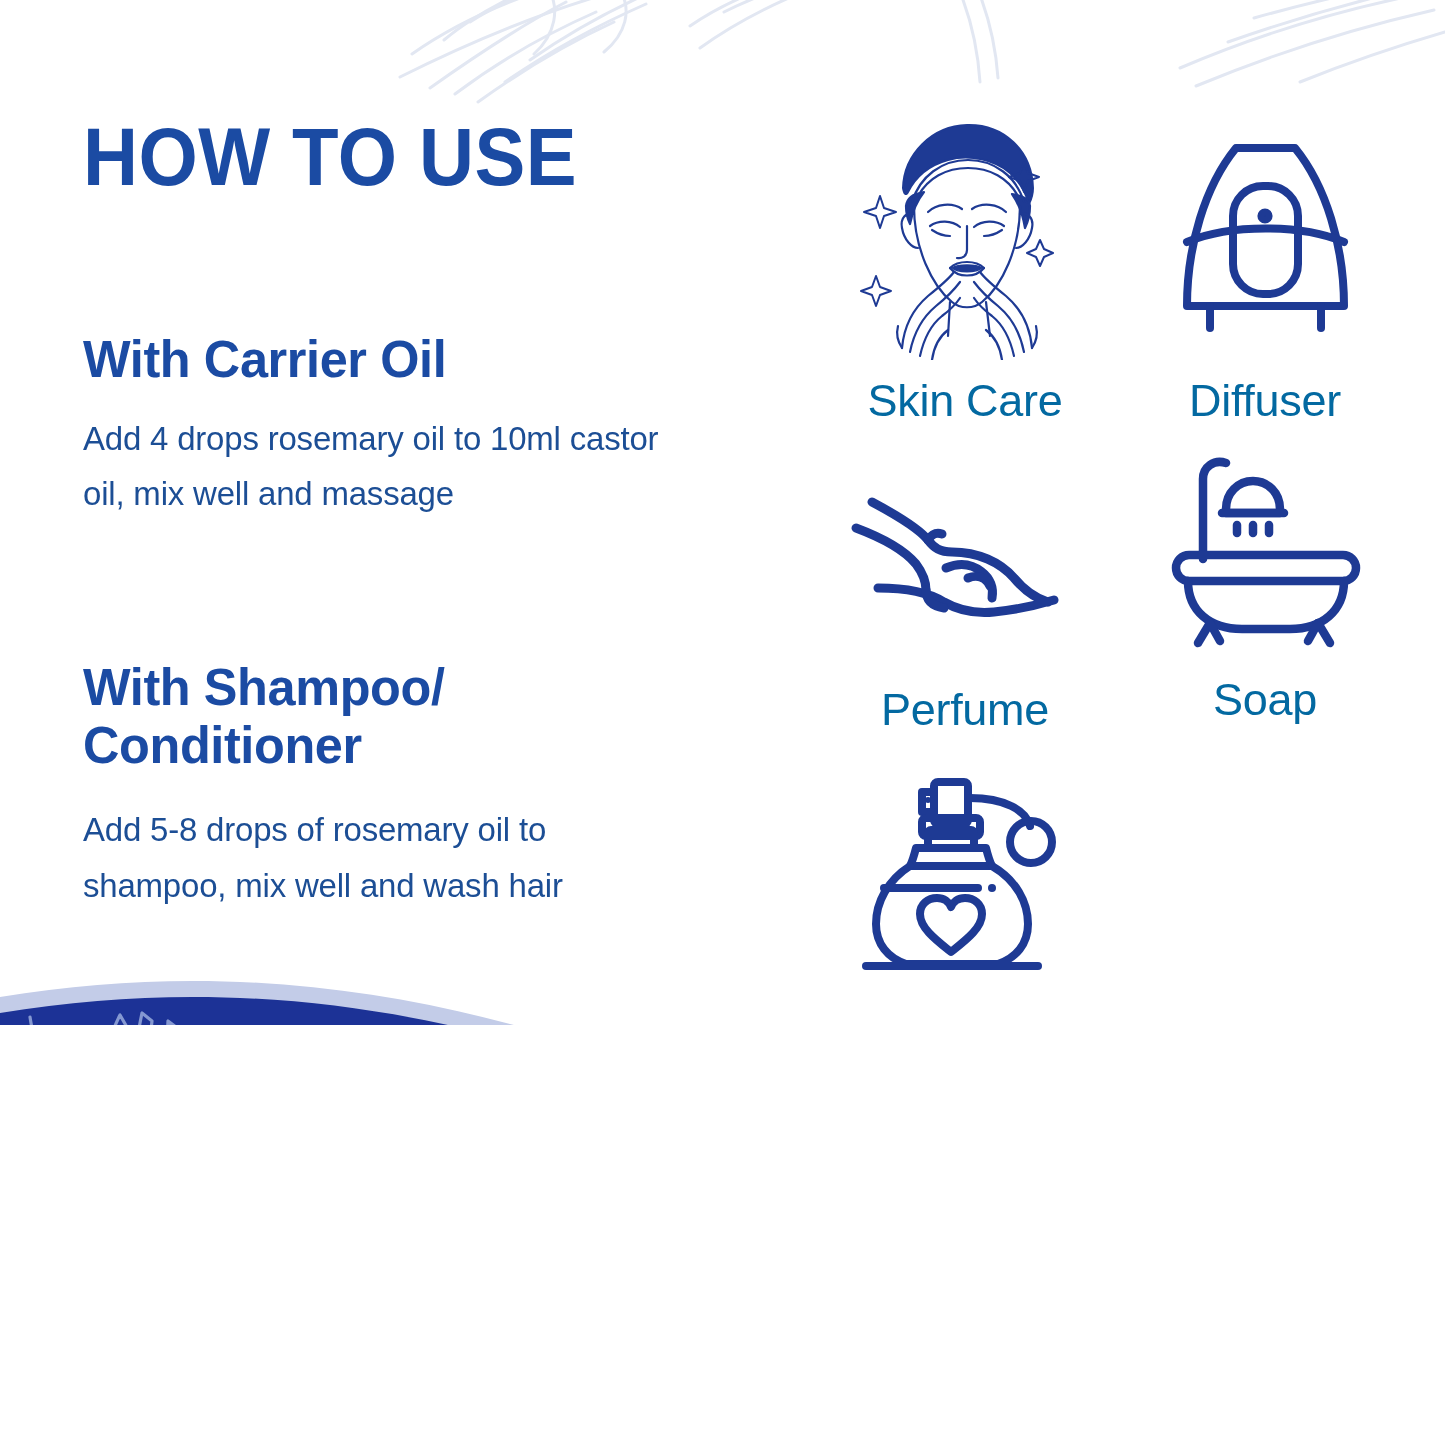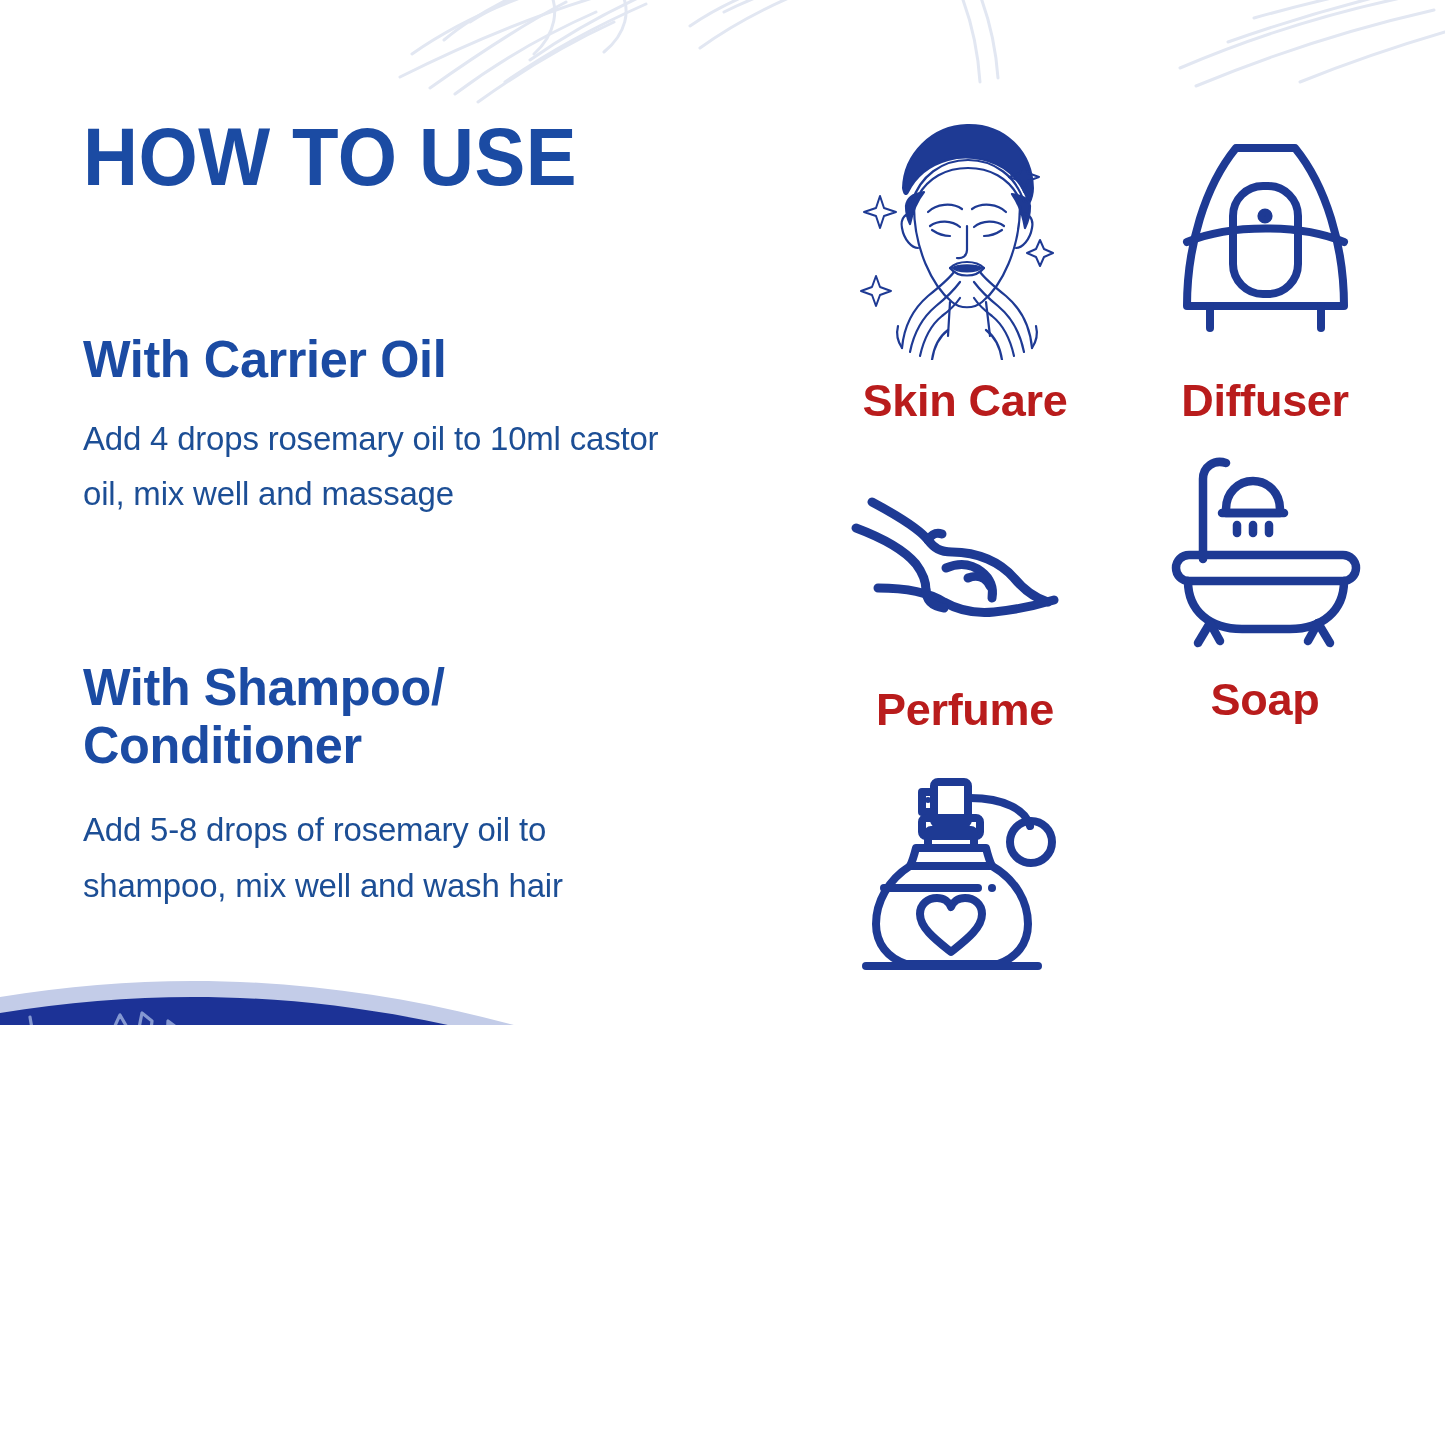--- a/index.html
+++ b/index.html
@@ -94,23 +94,23 @@
     align-items: center;
     justify-content: flex-start;
   }
   .icon-art {
     display: flex;
     align-items: center;
     justify-content: center;
   }
   .icon-label {
     font-family: "Liberation Sans", sans-serif;
-    font-weight: 700;
+    font-weight: 400;
     font-size: 45px;
-    color: #b91c1c;
+    color: #0369a1;
     letter-spacing: -0.3px;
     line-height: 1;
     white-space: nowrap;
   }
 
   
   #cell-skincare .icon-art { height: 250px; }
   #cell-skincare .icon-label { margin-top: 18px; }
   #cell-diffuser .icon-art { height: 250px; }
   #cell-diffuser .icon-label { margin-top: 18px; }

